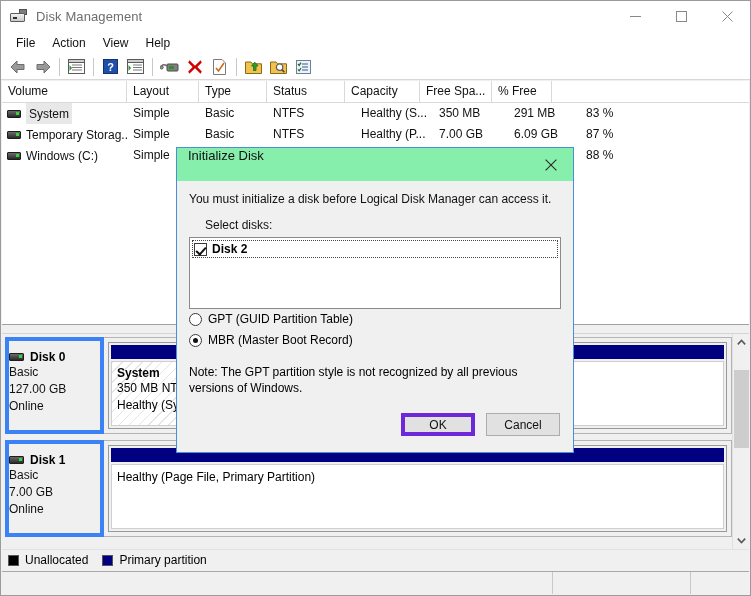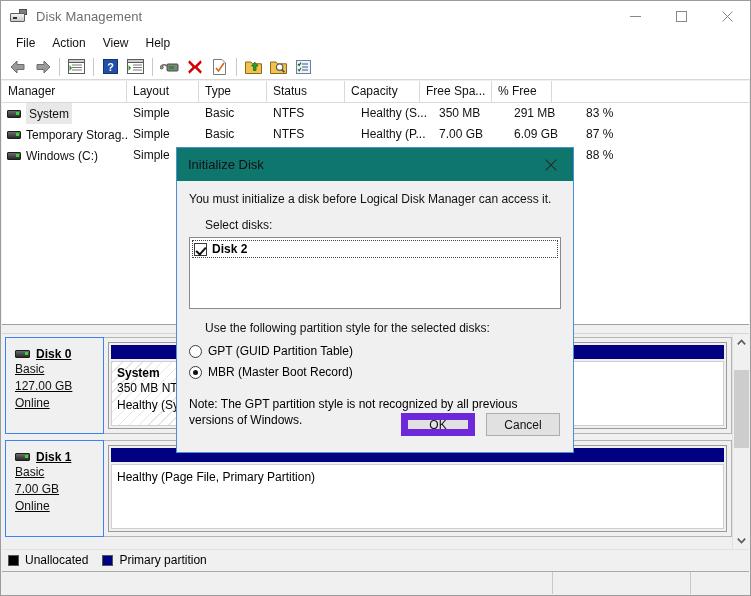--- a/index.html
+++ b/index.html
@@ -114,24 +114,23 @@
     position:absolute;left:1px;top:333px;width:747px;height:215px;
     background:#f0f0f0;overflow:hidden;
   }
   .disk-rows{position:absolute;left:0;top:0;width:730px;}
   .disk-row{
     position:relative;height:100px;margin:3px 0 0 3px;
     display:flex;
   }
   .disk-info{
     width:99px;height:97px;box-sizing:border-box;
-    background:#f0f0f0;border:1px solid #3b82f6;
-    padding:9px 0 0 9px;
+    background:#f0f0f0;border:4px solid #3b82f6;
+    padding:9px 0 0 0;
     flex:none;
-    text-decoration:underline;
   }
   .disk-info .dtitle{display:flex;align-items:center;font-weight:bold;font-size:12px;}
   .disk-icon{
     width:15px;height:8px;margin-right:6px;flex:none;position:relative;
     background:linear-gradient(#6b6b6b,#2a2a2a);
     border:1px solid #1d1d1d;box-sizing:border-box;border-radius:1px;
   }
   .disk-icon i{position:absolute;right:1px;top:1px;width:3px;height:3px;background:#36d636;}
   .disk-info .dline{font-size:12px;color:#111;line-height:17px;}
   .disk-parts{
@@ -201,21 +200,21 @@
   
   .dlg{
     position:absolute;left:175px;top:146px;width:398px;height:306px;
     background:#f0f0f0;
     border:1px solid #4a90d9;
     box-sizing:border-box;
     box-shadow:0 0 0 0 rgba(0,0,0,0);
     z-index:50;
   }
   .dlg-title{
-    height:33px;background:#0f766e;display:flex;align-items:center;
+    height:33px;background:#86efac;display:flex;
     padding-left:11px;box-sizing:border-box;
   }
   .dlg-title .t{font-size:13px;color:#111;}
   .dlg-close{
     position:absolute;right:0;top:0;width:44px;height:33px;
     display:flex;align-items:center;justify-content:center;
   }
   .dlg-body{
     position:absolute;left:0;top:33px;right:0;bottom:0;
     background:#f0f0f0;padding:11px 12px 0 12px;box-sizing:border-box;
@@ -254,21 +253,21 @@
     position:absolute;right:13px;bottom:16px;display:flex;gap:11px;
   }
   .btn{
     width:74px;height:23px;box-sizing:border-box;
     background:#e1e1e1;border:1px solid #adadad;
     font-size:12px;color:#111;
     display:flex;align-items:center;justify-content:center;
     font-family:"Liberation Sans", sans-serif;
   }
   .btn.default{
-    border:7px solid #6d28d9;background:#e1e1e1;
+    border:4px solid #6d28d9;background:#e1e1e1;
   }
 </style>
 </head>
 <body>
 
 <div class="app">
 
   <div class="titlebar">
     <div class="title-icon">
       <div class="tab"></div>
@@ -383,21 +382,21 @@
           <line x1="6" y1="7" x2="12" y2="7" stroke="#3a5a8a"></line>
           <line x1="6" y1="10" x2="12" y2="10" stroke="#3a5a8a"></line>
         <path d="M2 4 L3.2 5.4 L5 2.6" fill="none" stroke="#1a6b1a" stroke-width="1.2"></path>
         <path d="M2 9.4 L3.2 10.8 L5 8" fill="none" stroke="#1a6b1a" stroke-width="1.2"></path>
       </svg>
     </div>
   </div>
 
   <div class="listview">
     <div class="lv-header">
-      <div class="lv-th" style="width:125px">Manager</div>
+      <div class="lv-th" style="width:125px">Volume</div>
       <div class="lv-th" style="width:72px">Layout</div>
       <div class="lv-th" style="width:68px">Type</div>
       <div class="lv-th" style="width:78px">Status</div>
       <div class="lv-th" style="width:75px">Capacity</div>
       <div class="lv-th" style="width:72px">Free Spa...</div>
       <div class="lv-th" style="width:60px">% Free</div>
       <div class="lv-th" style="width:109px;border-right:none"></div>
     </div>
 
     <div class="lv-row">
@@ -554,21 +553,20 @@
       <p class="dlg-p">You must initialize a disk before Logical Disk Manager can access it.</p>
       <p class="dlg-lbl">Select disks:</p>
 
       <div class="disklist">
         <div class="disk-item">
           <span class="cbox checked"></span>
           <span class="nm">Disk 2</span>
         </div>
       </div>
 
-      <p class="dlg-lbl" style="margin-top:12px;margin-bottom:6px">Use the following partition style for the selected disks:</p>
 
       <div class="radio-row">
         <span class="radio"></span>
         <span class="rl">GPT (GUID Partition Table)</span>
       </div>
       <div class="radio-row">
         <span class="radio on"></span>
         <span class="rl">MBR (Master Boot Record)</span>
       </div>
 

